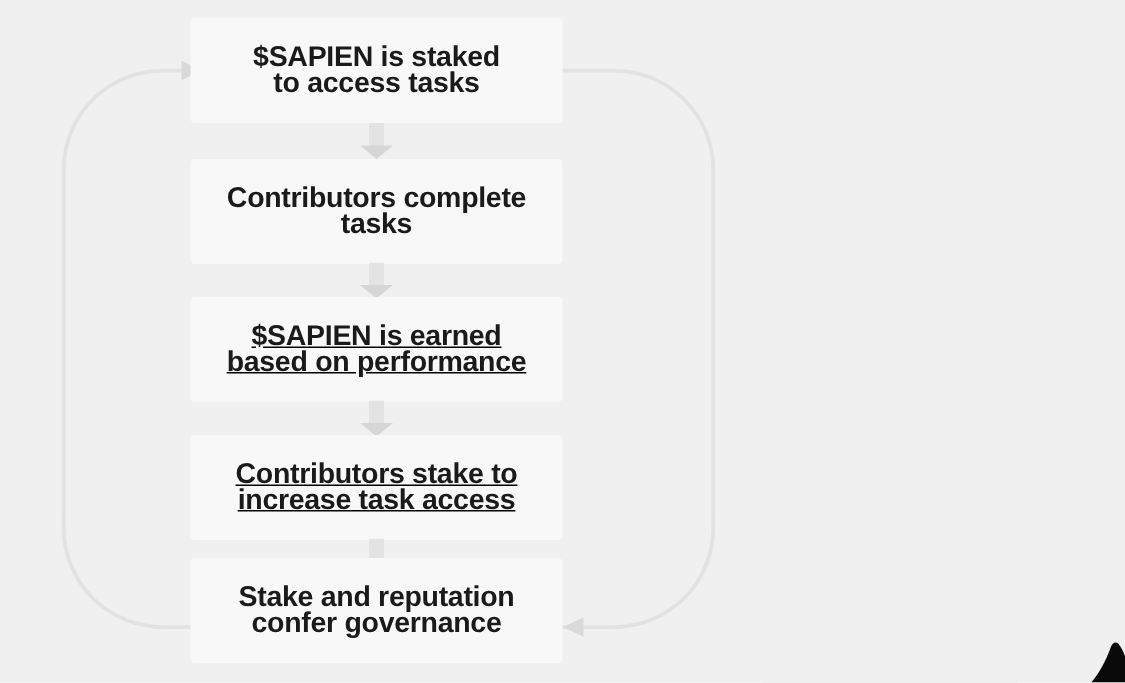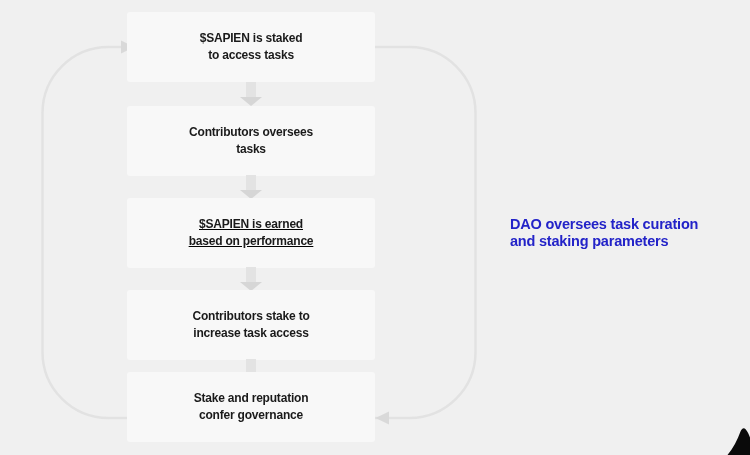--- a/index.html
+++ b/index.html
@@ -28,32 +28,32 @@
     left: 127px;
     width: 248px;
     height: 70px;
     background: #f8f8f8;
     border-radius: 3px;
     display: flex;
     align-items: center;
     justify-content: center;
   }
   .flow-box .box-label {
-    font-size: 12px;
+    font-size: 19px;
     font-weight: bold;
     line-height: 17.5px;
     letter-spacing: -0.2px;
     color: #1a1a1a;
     text-align: center;
     white-space: pre-line;
   }
   .b1 { top: 12px; }
   .b2 { top: 106px; }
   .b3 { top: 198px; text-decoration: underline; }
-  .b4 { top: 290px; }
+  .b4 { top: 290px; text-decoration: underline; }
   .b5 { top: 372px; }
   .down-arrow {
     position: absolute;
     left: 240px;
     width: 22px;
     height: 24px;
   }
   .a1 { top: 82px; }
   .a2 { top: 175px; }
   .a3 { top: 267px; }
@@ -88,21 +88,21 @@
     <span class="box-label">$SAPIEN is staked
 to access tasks</span>
   </div>
 
   <svg class="down-arrow a1" viewBox="0 0 22 24">
     <rect class="arrow-stem" x="6" y="0" width="10" height="16"></rect>
     <polygon class="arrow-tip" points="0,15 22,15 11,24"></polygon>
   </svg>
 
   <div class="flow-box b2">
-    <span class="box-label">Contributors oversees
+    <span class="box-label">Contributors complete
 tasks</span>
   </div>
 
   <svg class="down-arrow a2" viewBox="0 0 22 24">
     <rect class="arrow-stem" x="6" y="0" width="10" height="16"></rect>
     <polygon class="arrow-tip" points="0,15 22,15 11,24"></polygon>
   </svg>
 
   <div class="flow-box b3">
     <span class="box-label">$SAPIEN is earned
@@ -122,16 +122,14 @@
   <svg class="down-arrow a4" viewBox="0 0 22 24">
     <rect class="arrow-stem" x="6" y="0" width="10" height="16"></rect>
     <polygon class="arrow-tip" points="0,15 22,15 11,24"></polygon>
   </svg>
 
   <div class="flow-box b5">
     <span class="box-label">Stake and reputation
 confer governance</span>
   </div>
 
-  <div class="annotation">DAO oversees task curation
-and staking parameters</div>
 
 </div>
 
 </body></html>

